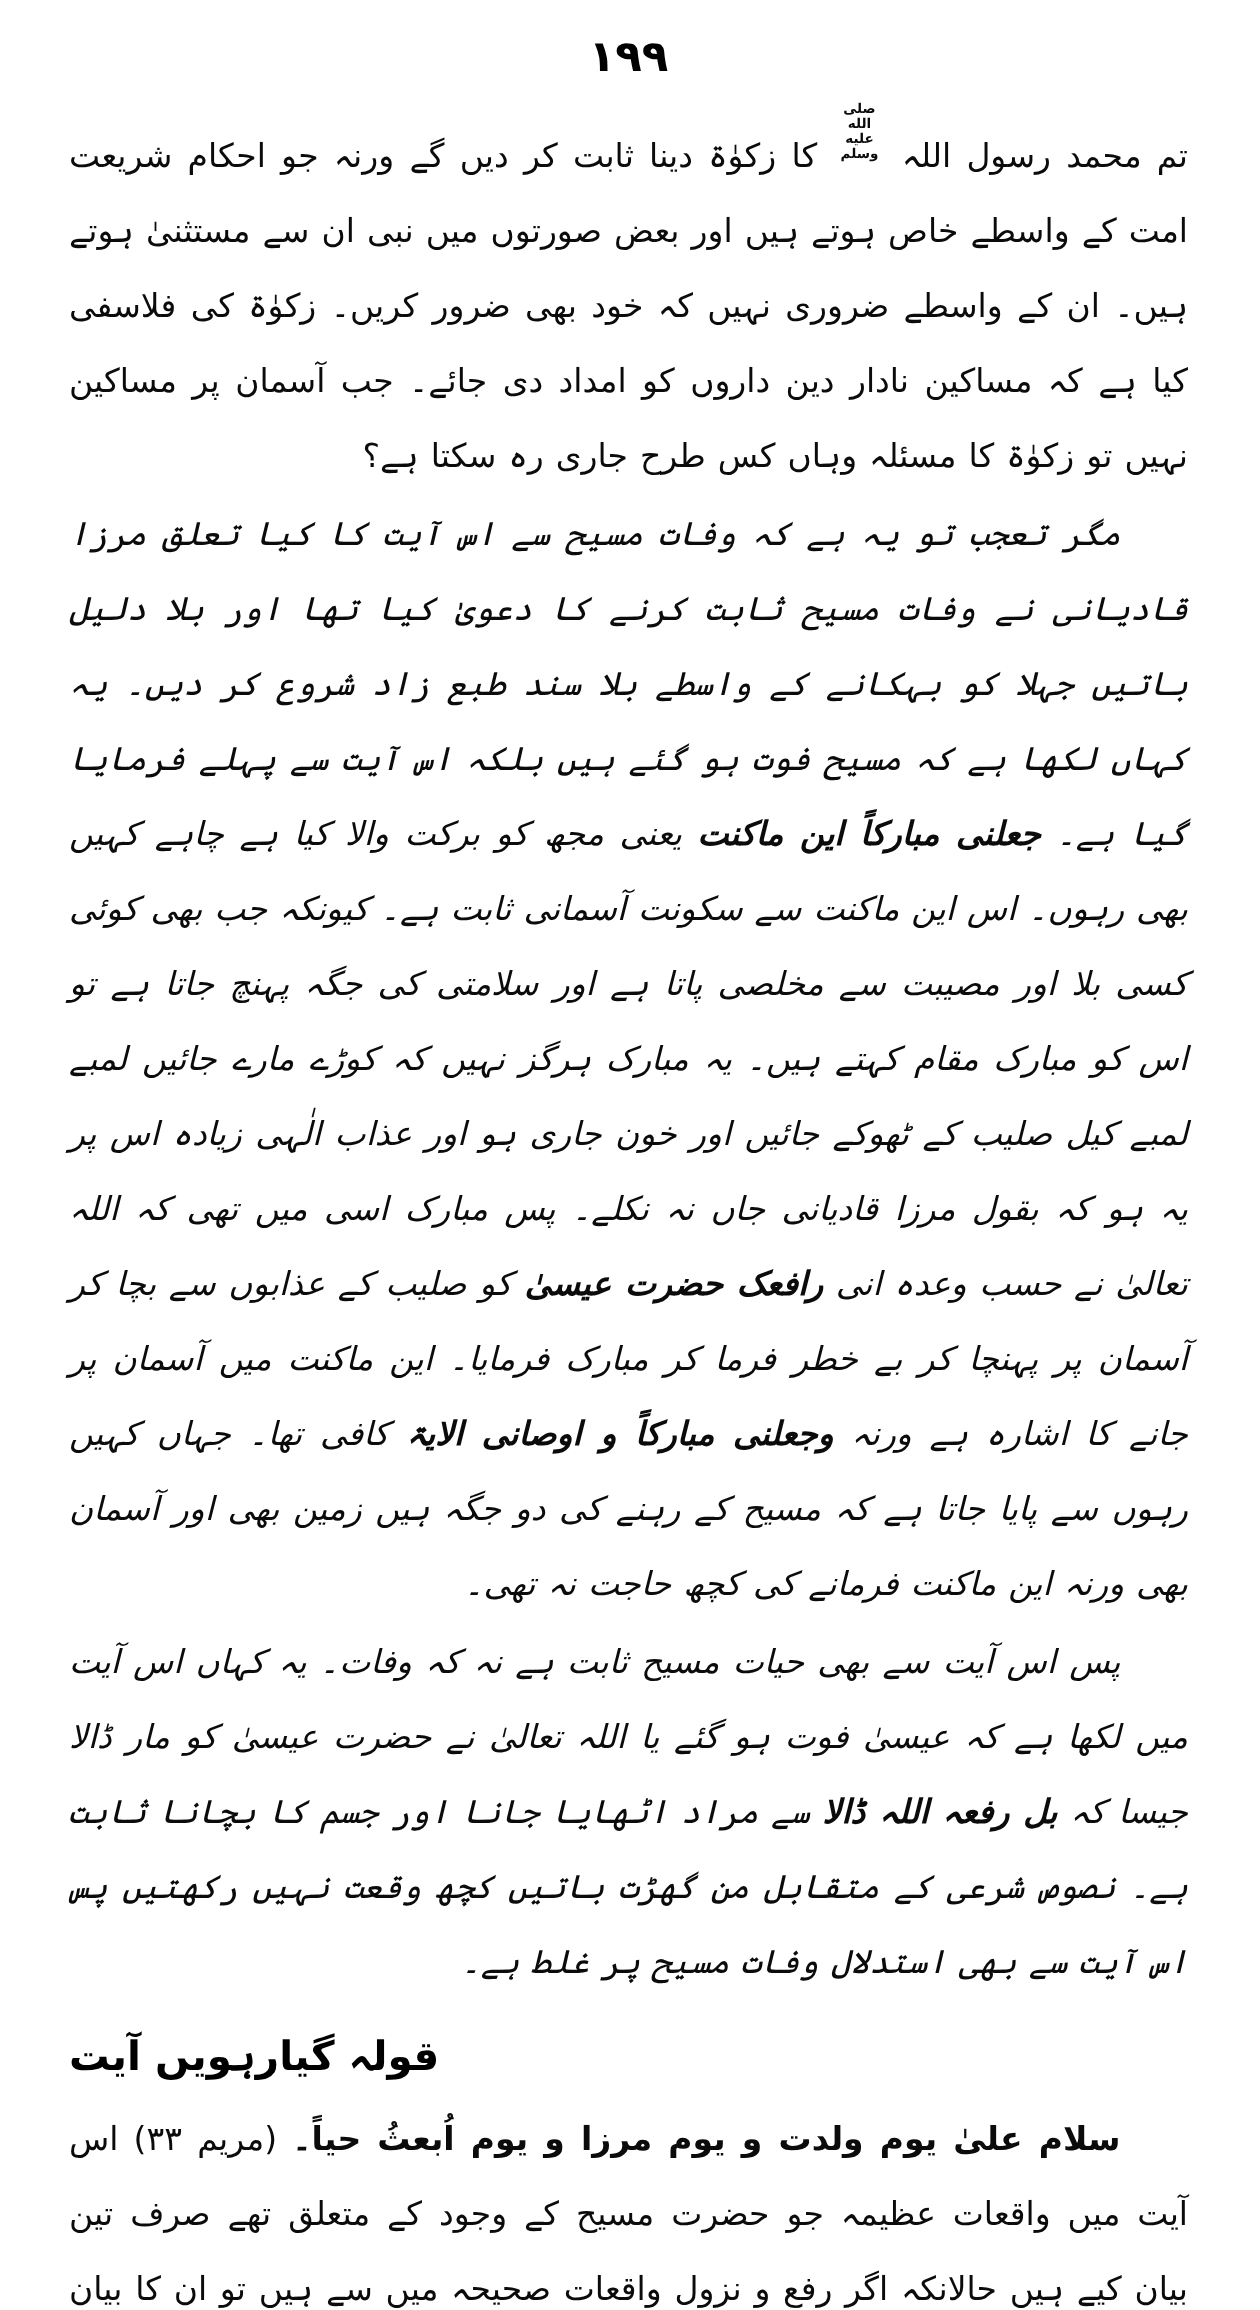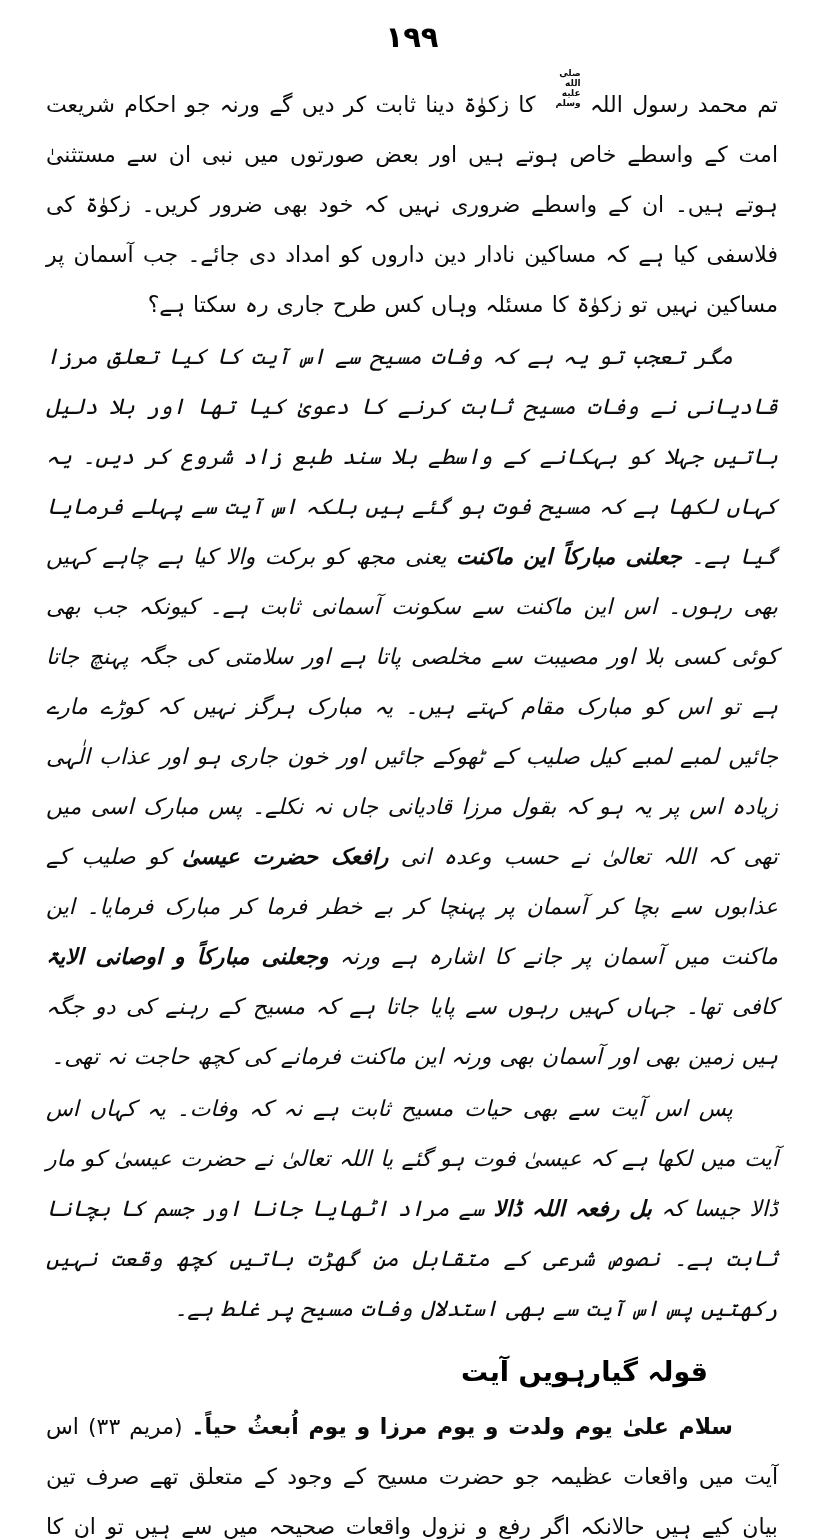--- a/index.html
+++ b/index.html
@@ -11,21 +11,21 @@
     width: 840px;
     height: 1540px;
     overflow: hidden;
     font-family: "DejaVu Sans", sans-serif;
     color: #0b0b0b;
   }
   .page {
     box-sizing: border-box;
     width: 840px;
     height: 1540px;
-    padding: 16px 62px 0 46px;
+    padding: 16px 48px 0 46px;
     direction: rtl;
     background: #ffffff;
   }
   .page-number {
     text-align: center;
     font-size: 29px;
     font-weight: 700;
     letter-spacing: 2px;
     margin: 4px 0 14px 0;
     color: #000;
@@ -44,31 +44,32 @@
   }
   .content p.para + p.para {
     margin-top: 2px;
     font-style: italic;
   }
   .heading {
     font-size: 27px;
     font-weight: 700;
     line-height: 44px;
     margin: 16px 70px 8px 0;
-    text-align: right;
+    text-align: left;
     color: #000;
   }
   .bold {
     font-weight: 700;
   }
   .honorific {
     display: inline-block;
     width: 36px;
     font-size: 9px;
     line-height: 10px;
+    text-align: center;
     vertical-align: 6px;
     font-weight: 700;
     white-space: normal;
   }
 </style>
 </head>
 <body>
 
 <div class="page">
   <div class="page-number">۱۹۹</div>

